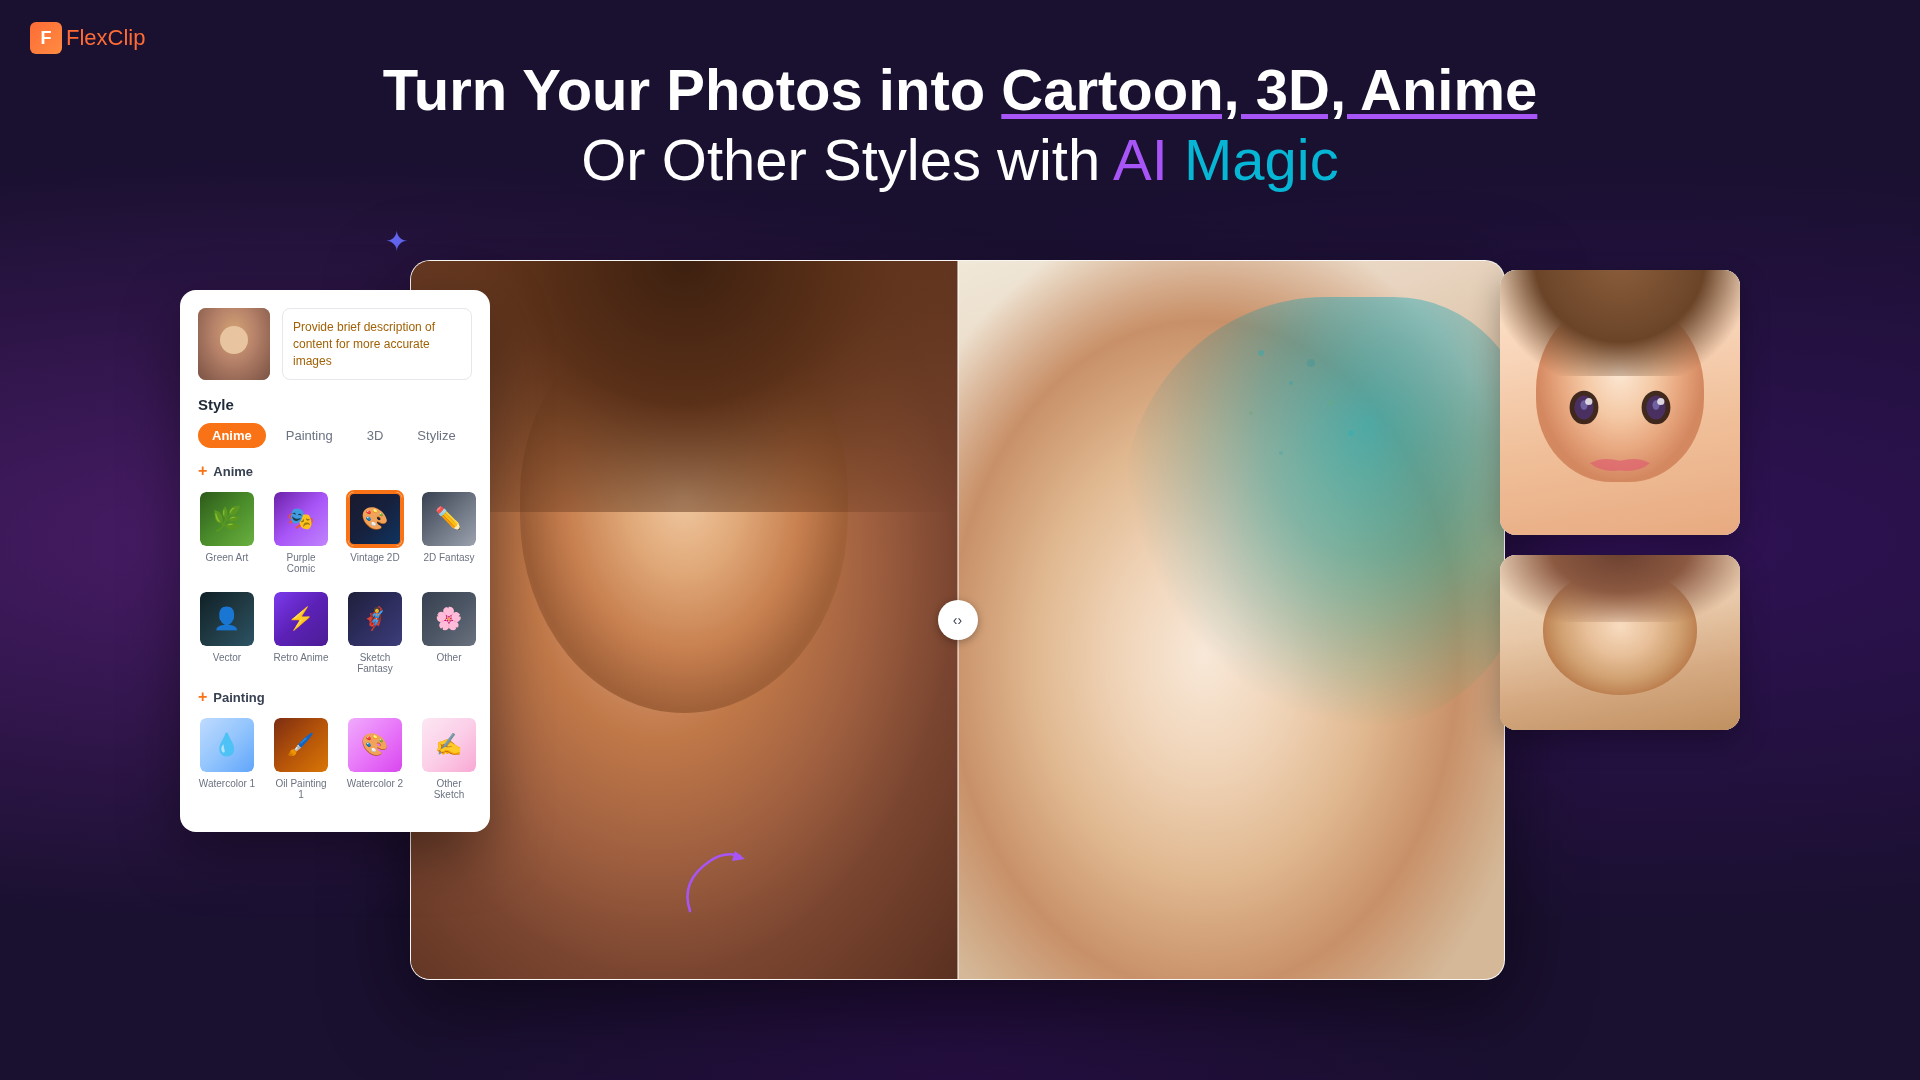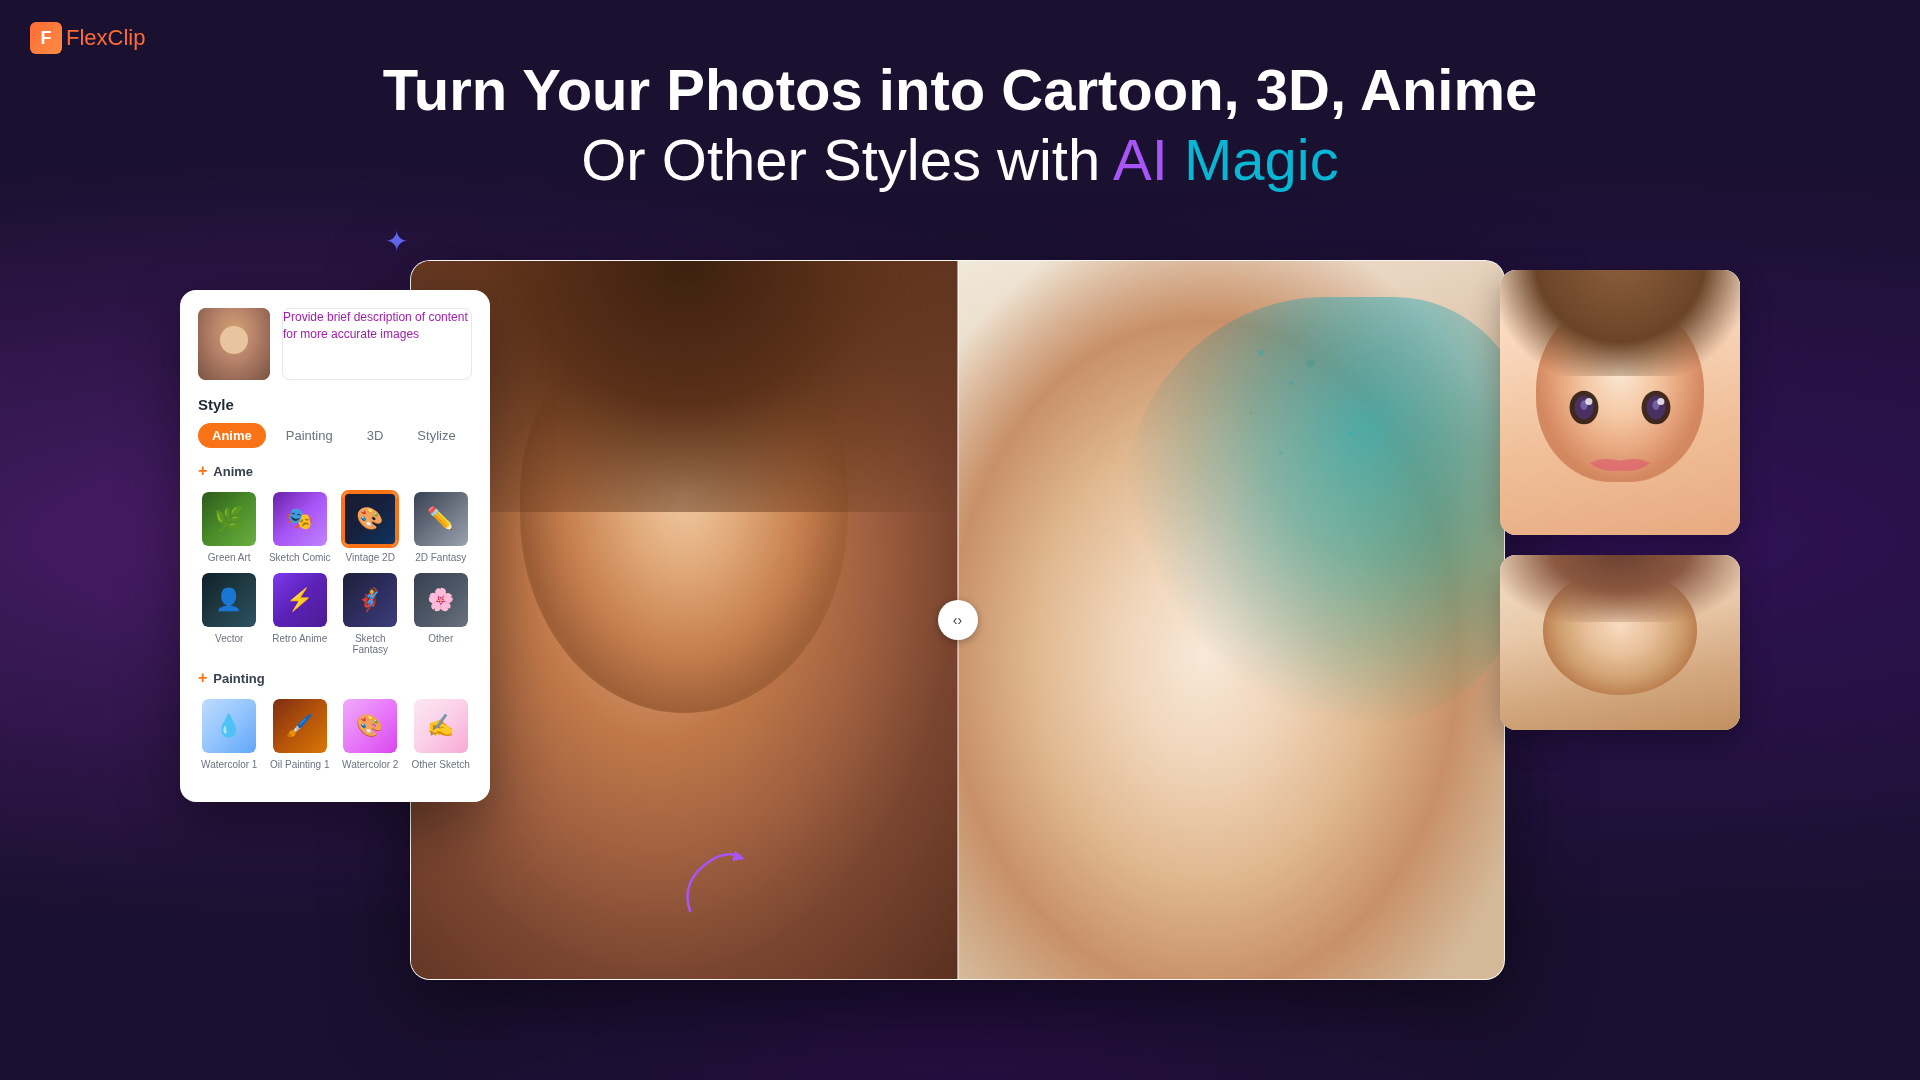--- a/index.html
+++ b/index.html
@@ -62,20 +62,21 @@
       right: 0;
       text-align: center;
     }
     .header-line1 {
       font-size: 58px;
       font-weight: bold;
       color: white;
       line-height: 1.2;
     }
     .header-line1 .underlined {
+      text-decoration: underline;
       text-decoration-color: #a855f7;
       text-underline-offset: 4px;
     }
     .header-line2 {
       font-size: 58px;
       font-weight: normal;
       color: white;
       line-height: 1.2;
     }
     .header-line2 .ai {
@@ -151,23 +152,23 @@
       left: 22px;
       width: 28px;
       height: 28px;
       background: #e8c4a0;
       border-radius: 50%;
     }
     .description-box {
       flex: 1;
       border: 1px solid #e5e7eb;
       border-radius: 8px;
-      padding: 0;
+      padding: 10px;
       font-size: 12px;
-      color: #a21caf;
+      color: #a16207;
       height: 72px;
       line-height: 1.4;
     }
 
     
     .style-label {
       font-size: 15px;
       font-weight: 600;
       color: #1f2937;
       margin-bottom: 10px;
@@ -208,21 +209,21 @@
     }
     .section-label .plus {
       color: #f97316;
       font-size: 16px;
     }
 
     
     .style-grid {
       display: grid;
       grid-template-columns: repeat(4, 1fr);
-      gap: 8px;
+      gap: 16px;
       margin-bottom: 14px;
     }
     .style-item {
       display: flex;
       flex-direction: column;
       align-items: center;
       gap: 4px;
       cursor: pointer;
     }
     .style-thumb {
@@ -546,21 +547,21 @@
       <div class="style-item">
         <div class="style-thumb">
           <div class="style-thumb-img thumb-green-art"></div>
         </div>
         <span class="style-name">Green Art</span>
       </div>
       <div class="style-item">
         <div class="style-thumb">
           <div class="style-thumb-img thumb-purple-comic"></div>
         </div>
-        <span class="style-name">Sketch Comic</span>
+        <span class="style-name">Purple Comic</span>
       </div>
       <div class="style-item">
         <div class="style-thumb selected">
           <div class="style-thumb-img thumb-vintage-2d"></div>
         </div>
         <span class="style-name">Vintage 2D</span>
       </div>
       <div class="style-item">
         <div class="style-thumb">
           <div class="style-thumb-img thumb-2d-vector"></div>

